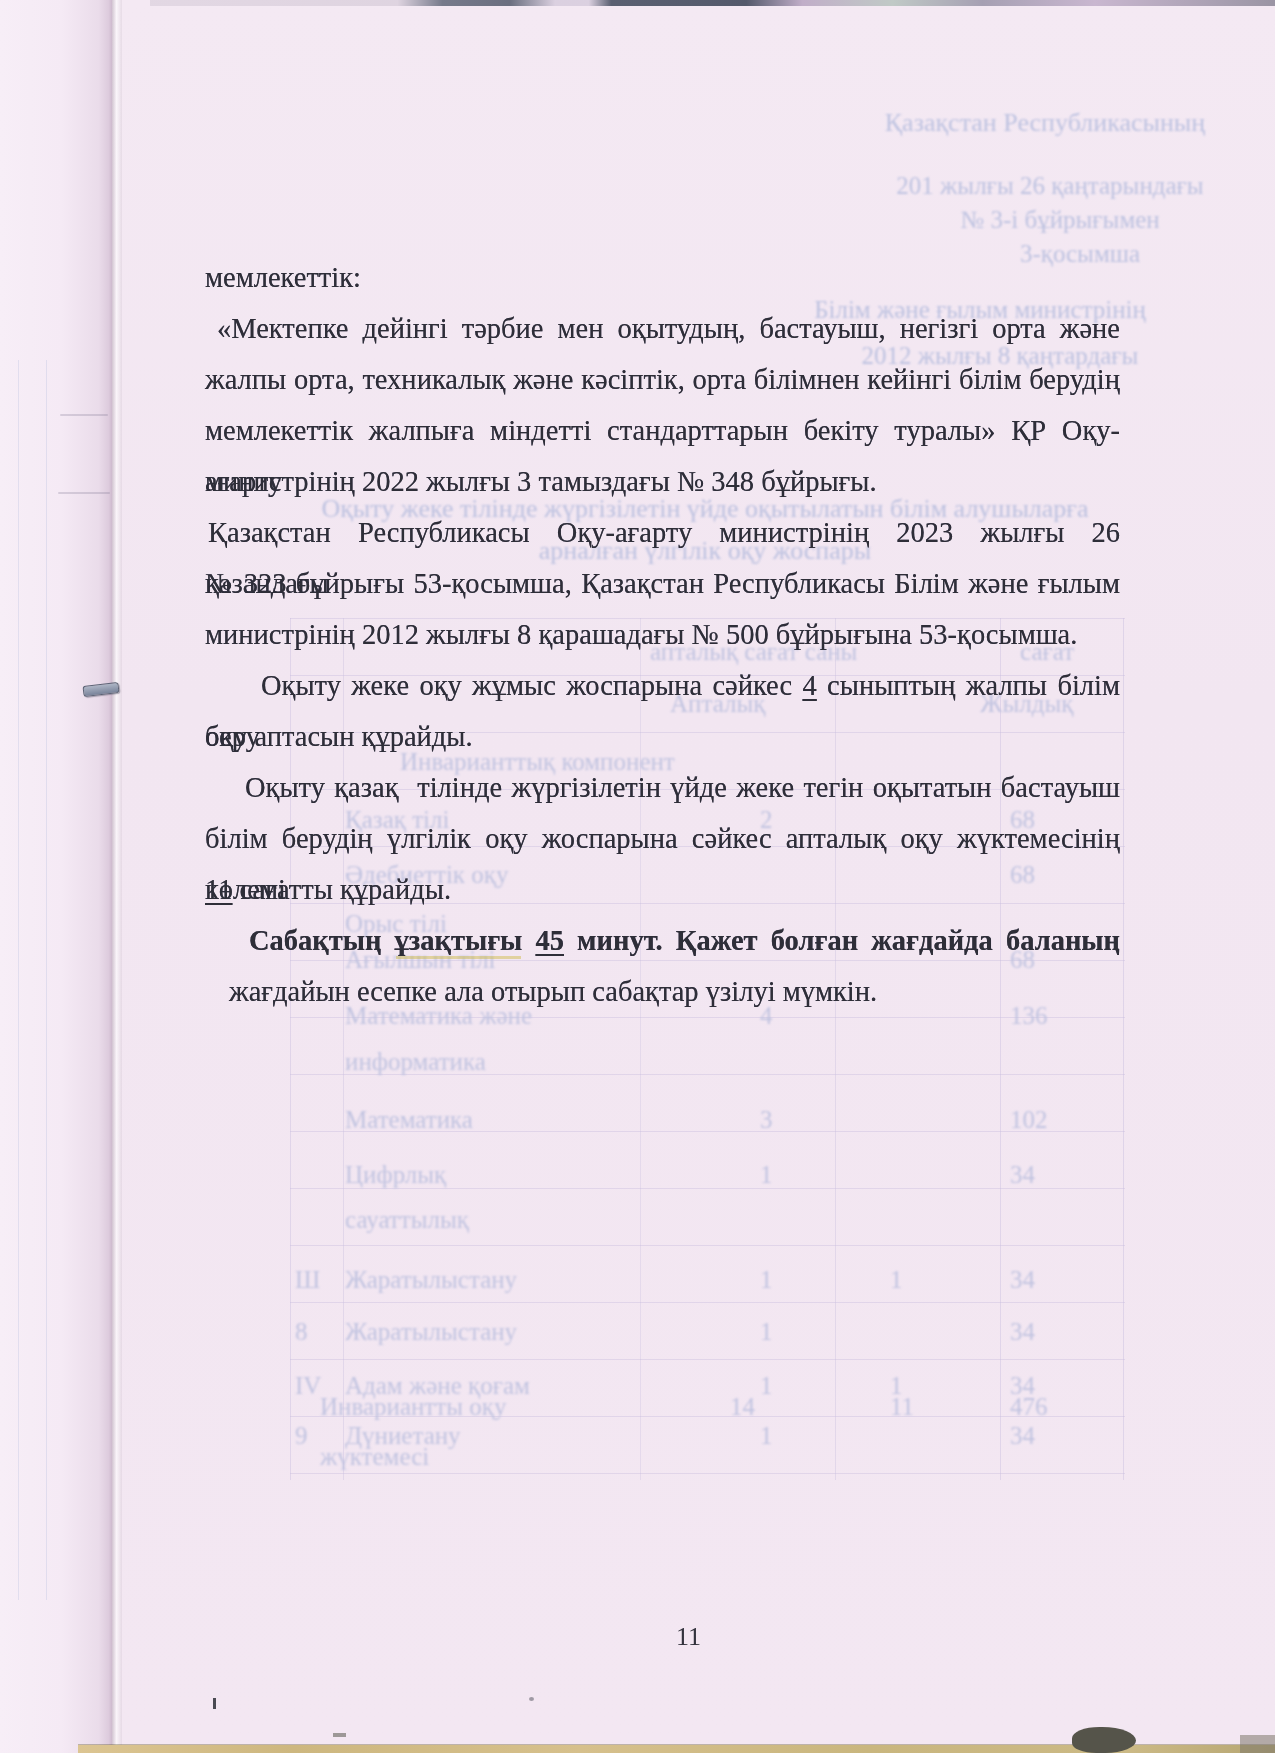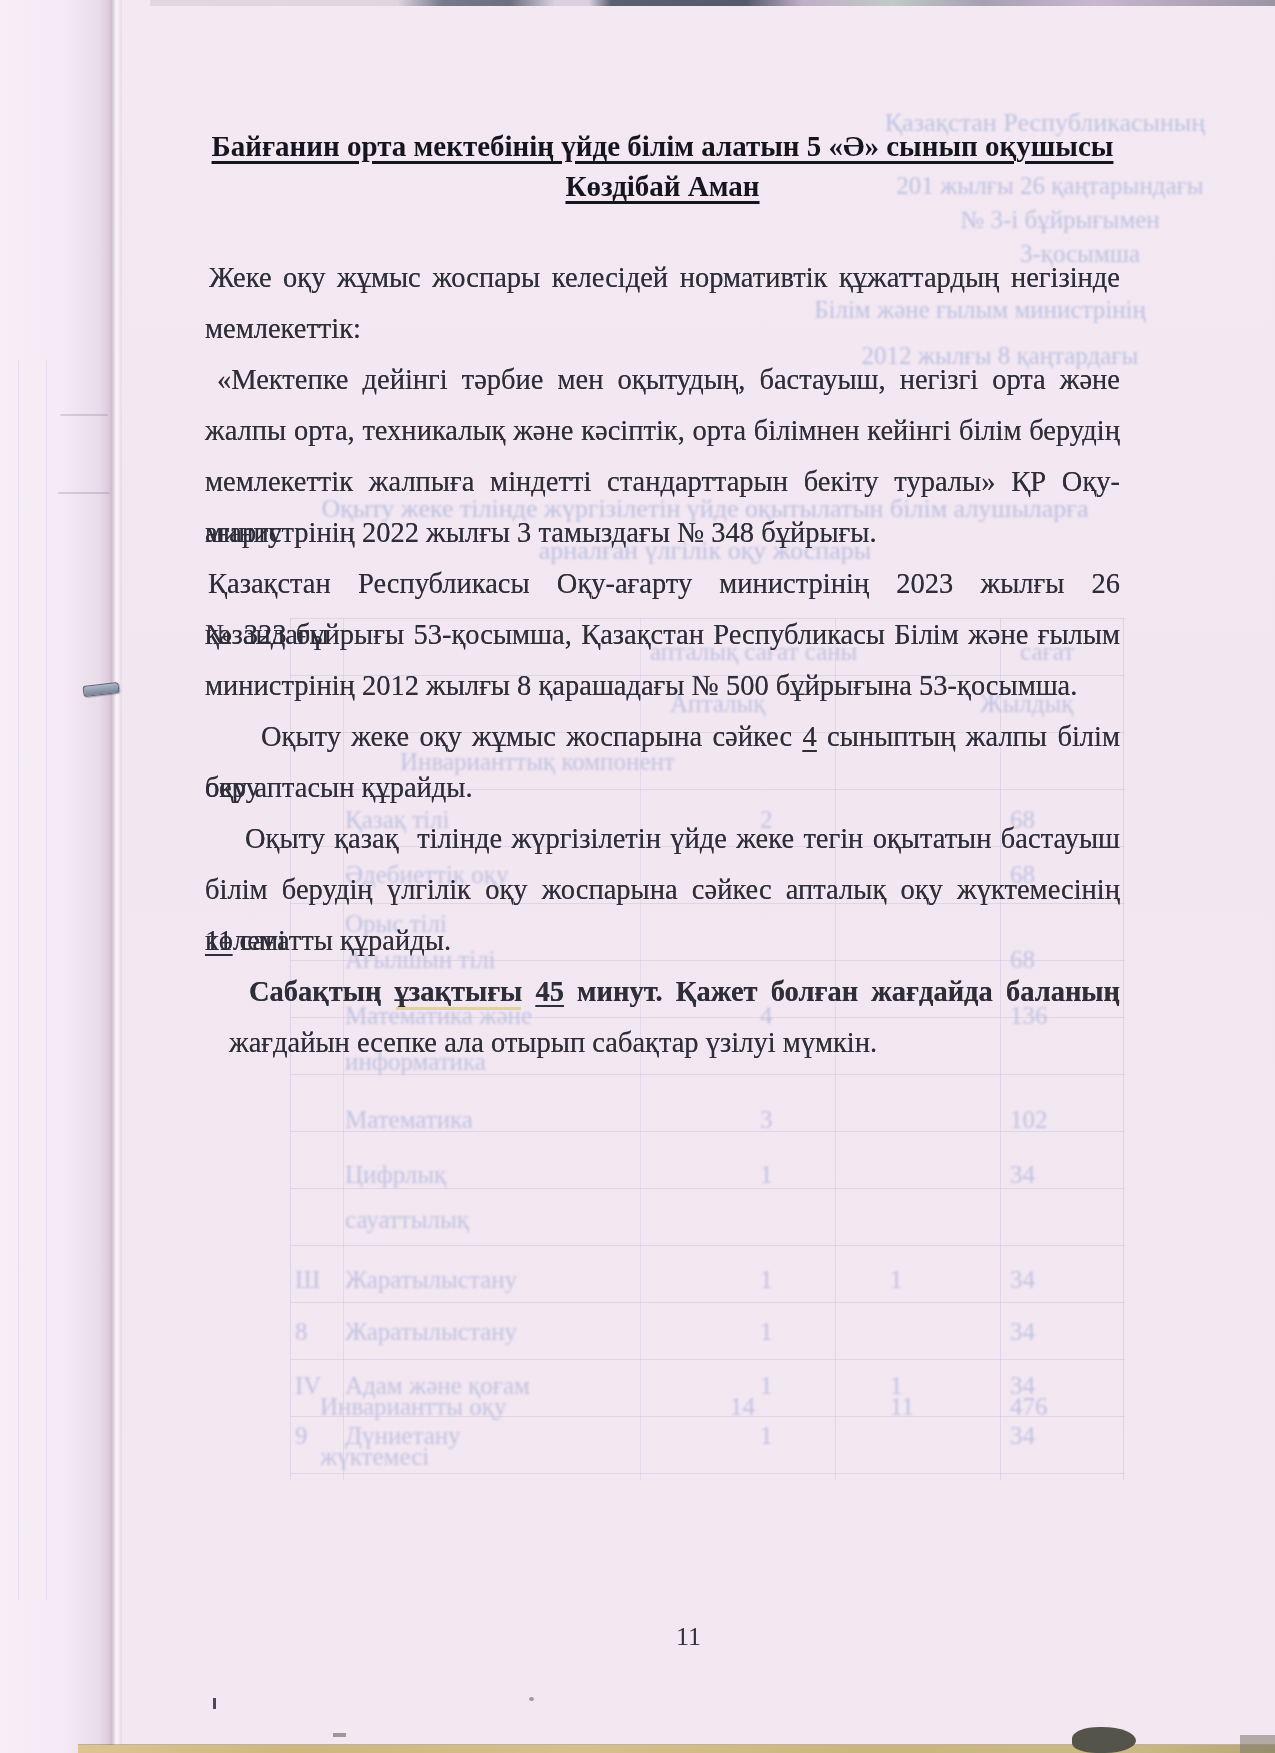--- a/index.html
+++ b/index.html
@@ -120,27 +120,22 @@
       <span class="bcell" style="left: 55px; top: 804px;">Дүниетану</span>
       <span class="bcell" style="left: 470px; top: 804px;">1</span>
       <span class="bcell" style="left: 720px; top: 804px;">34</span>
       <span class="bcell" style="left: 30px; top: 775px;">Инвариантты оқу</span>
       <span class="bcell" style="left: 440px; top: 775px;">14</span>
       <span class="bcell" style="left: 600px; top: 775px;">11</span>
       <span class="bcell" style="left: 720px; top: 775px;">476</span>
       <span class="bcell" style="left: 30px; top: 825px;">жүктемесі</span>
     </div>
 
-  <div id="title">
-    <div>Байғанин орта мектебінің үйде білім алатын 5 «Ә» сынып оқушысы</div>
-    <div>Көздібай Аман</div>
-  </div>
 
   <div id="body-text">
-      <div class="tline just" style="text-indent: 4px;"><span>Жеке оқу жұмыс жоспары келесідей нормативтік құжаттардың негізінде</span></div>
       <div class="tline" style="text-indent: 0px;"><span>мемлекеттік:</span></div>
       <div class="tline just" style="text-indent: 12px;"><span>«Мектепке дейінгі тәрбие мен оқытудың, бастауыш, негізгі орта және</span></div>
       <div class="tline just" style="text-indent: 0px;"><span>жалпы орта, техникалық және кәсіптік, орта білімнен кейінгі білім берудің</span></div>
       <div class="tline just" style="text-indent: 0px;"><span>мемлекеттік жалпыға міндетті стандарттарын бекіту туралы» ҚР Оқу-ағарту</span></div>
       <div class="tline" style="text-indent: 0px;"><span>министрінің 2022 жылғы 3 тамыздағы № 348 бұйрығы.</span></div>
       <div class="tline just" style="text-indent: 3px;"><span>Қазақстан Республикасы Оқу-ағарту министрінің 2023 жылғы 26 қазандағы</span></div>
       <div class="tline just" style="text-indent: 0px;"><span>№ 323 бұйрығы 53-қосымша, Қазақстан Республикасы Білім және ғылым</span></div>
       <div class="tline" style="text-indent: 0px;"><span>министрінің 2012 жылғы 8 қарашадағы № 500 бұйрығына 53-қосымша.</span></div>
       <div class="tline just" style="text-indent: 56px;"><span>Оқыту жеке оқу жұмыс жоспарына сәйкес </span><span class="u">4</span><span> сыныптың жалпы білім беру</span></div>
       <div class="tline" style="text-indent: 0px;"><span>оқу аптасын құрайды.</span></div>

